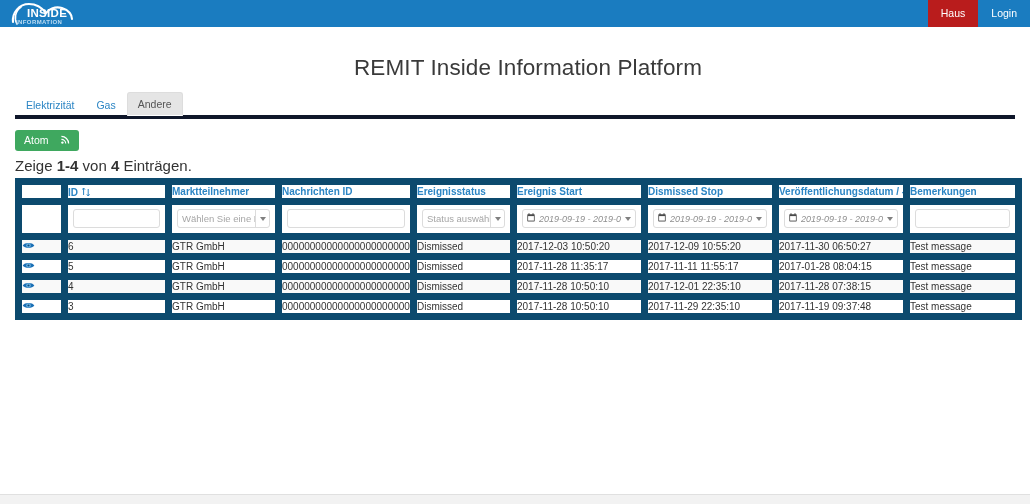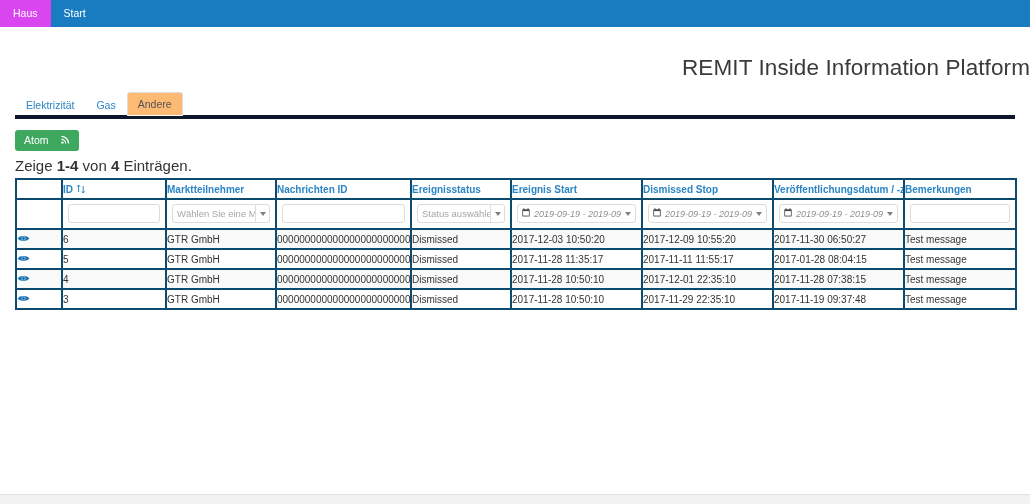--- a/index.html
+++ b/index.html
@@ -36,26 +36,26 @@
   .nav-right { display: flex; align-items: stretch; }
   .nav-link {
     display: flex; align-items: center;
     padding: 0 13px;
     color: #ffffff;
     font-size: 10.5px;
     line-height: 27px;
     text-decoration: none;
     white-space: nowrap;
   }
-  .nav-link.active { background: #d946ef; }
+  .nav-link.active { background: #b91c1c; }
 
   
   .title-wrap {
     flex: 0 0 auto;
-    text-align: right;
+    text-align: center;
     padding-top: 28px;
     padding-bottom: 12px;
     padding-left: 26px;
   }
   .page-title {
     margin: 0;
     font-size: 22.5px;
     font-weight: normal;
     color: #3a3a3a;
     letter-spacing: 0.1px;
@@ -83,21 +83,21 @@
     padding: 4px 10px 4px 10px;
     line-height: 14px;
     cursor: pointer;
     border: 1px solid transparent;
     border-bottom: none;
     margin-bottom: -1px;
     white-space: nowrap;
   }
   .tab.active {
     color: #555555;
-    background: #fdba74;
+    background: #e5e5e5;
     border: 1px solid #dddddd;
     border-bottom: 1px solid #ffffff;
     border-radius: 3px 3px 0 0;
   }
 
   
   .toolbar { padding-top: 11px; }
   .btn-atom {
     display: inline-flex; align-items: center; gap: 12px;
     background: #3fa85f;
@@ -123,21 +123,21 @@
   
   .table-wrap { width: 100%; }
   table.grid {
     width: 100%;
     border-collapse: collapse;
     font-size: 10px;
     color: #333333;
     table-layout: fixed;
   }
   table.grid th, table.grid td {
-    border: 2px solid #0c4a6e;
+    border: 7px solid #0c4a6e;
     padding: 0;
     vertical-align: middle;
     text-align: left;
     margin-top: 14px;
   }
   thead th {
     color: #2b85c4;
     font-size: 10px;
     font-weight: bold;
     padding: 6px 5px 6px 6px;
@@ -262,23 +262,31 @@
     background: #f2f2f2;
     border-top: 1px solid #e0e0e0;
   }
 </style>
 </head>
 <body>
 
 <div class="page">
 
   <div class="navbar">
+    <a class="brand" href="#">
+      <svg class="logo-svg" width="72" height="25" viewBox="0 0 72 25">
+        <path d="M5 21 C4 12, 11 3, 21 3 C30 3, 35 8, 38 12 C41 8, 47 5, 54 7 C61 9, 64 14, 64 18" fill="none" stroke="#ffffff" stroke-width="2.1" stroke-linecap="round"></path>
+        <path d="M9 23 C6 18, 7 10, 13 6" fill="none" stroke="#ffffff" stroke-width="1.6" stroke-linecap="round"></path>
+        <text x="19" y="16" font-family="Liberation Sans, sans-serif" font-size="11.5" font-weight="bold" fill="#ffffff" letter-spacing="0.3">INSIDE</text>
+        <text x="8" y="23" font-family="Liberation Sans, sans-serif" font-size="6" font-weight="bold" fill="#bcdcf2" letter-spacing="0.4">INFORMATION</text>
+      </svg>
+    </a>
     <div class="nav-right">
       <a class="nav-link active" href="#">Haus</a>
-      <a class="nav-link" href="#">Start</a>
+      <a class="nav-link" href="#">Login</a>
     </div>
   </div>
 
   <div class="title-wrap">
     <h1 class="page-title">REMIT Inside Information Platform</h1>
   </div>
 
   <div class="container">
 
     <div class="tabs">

